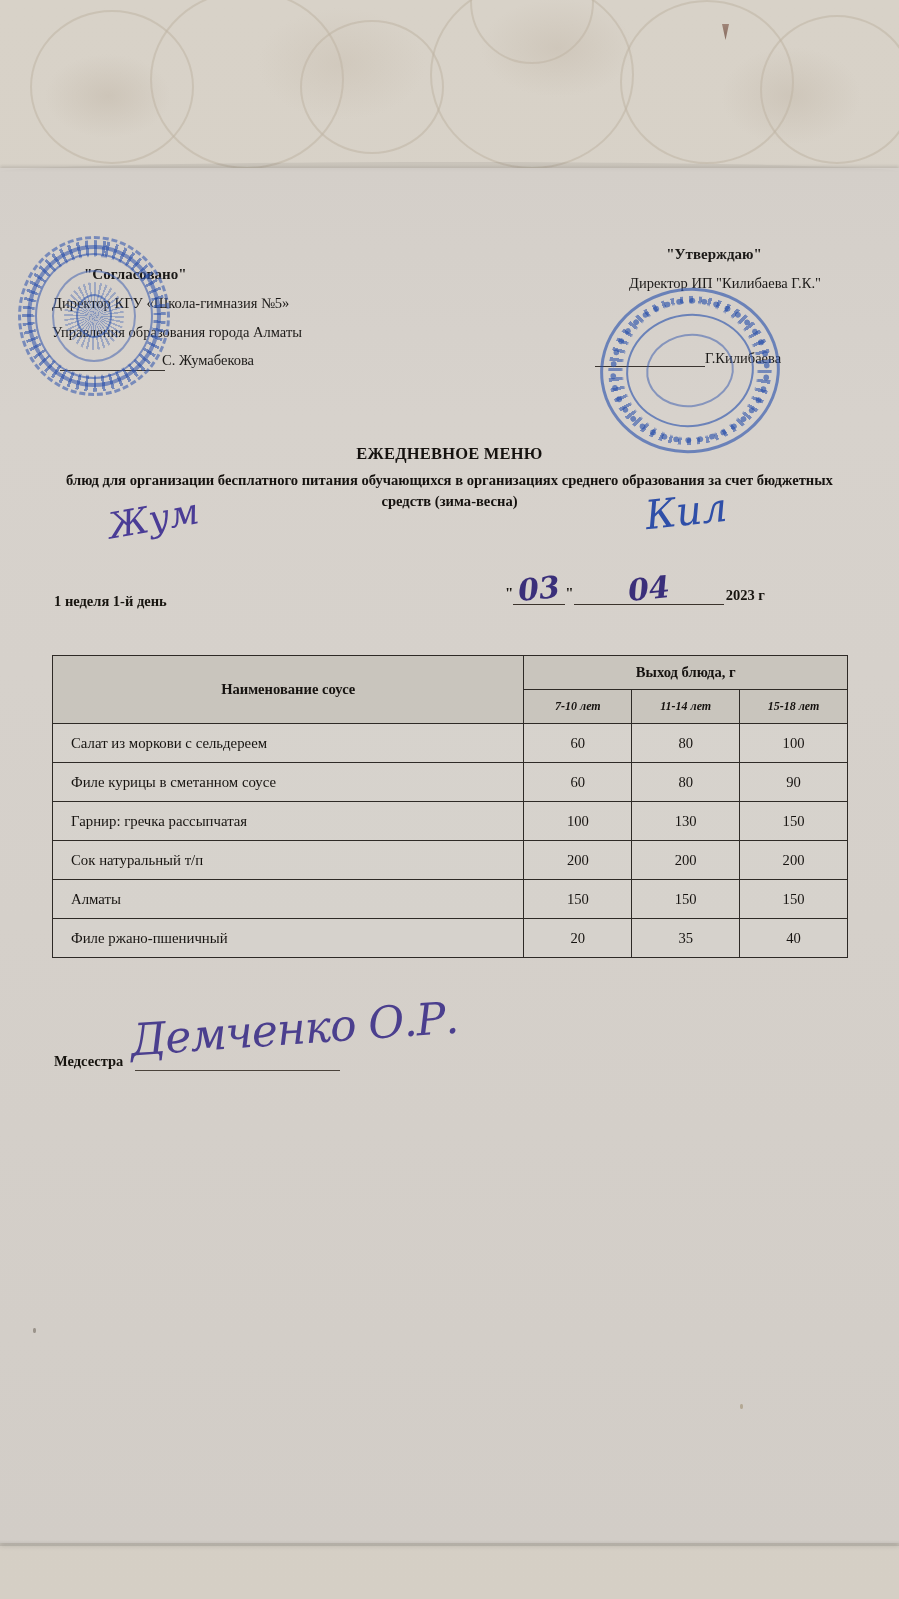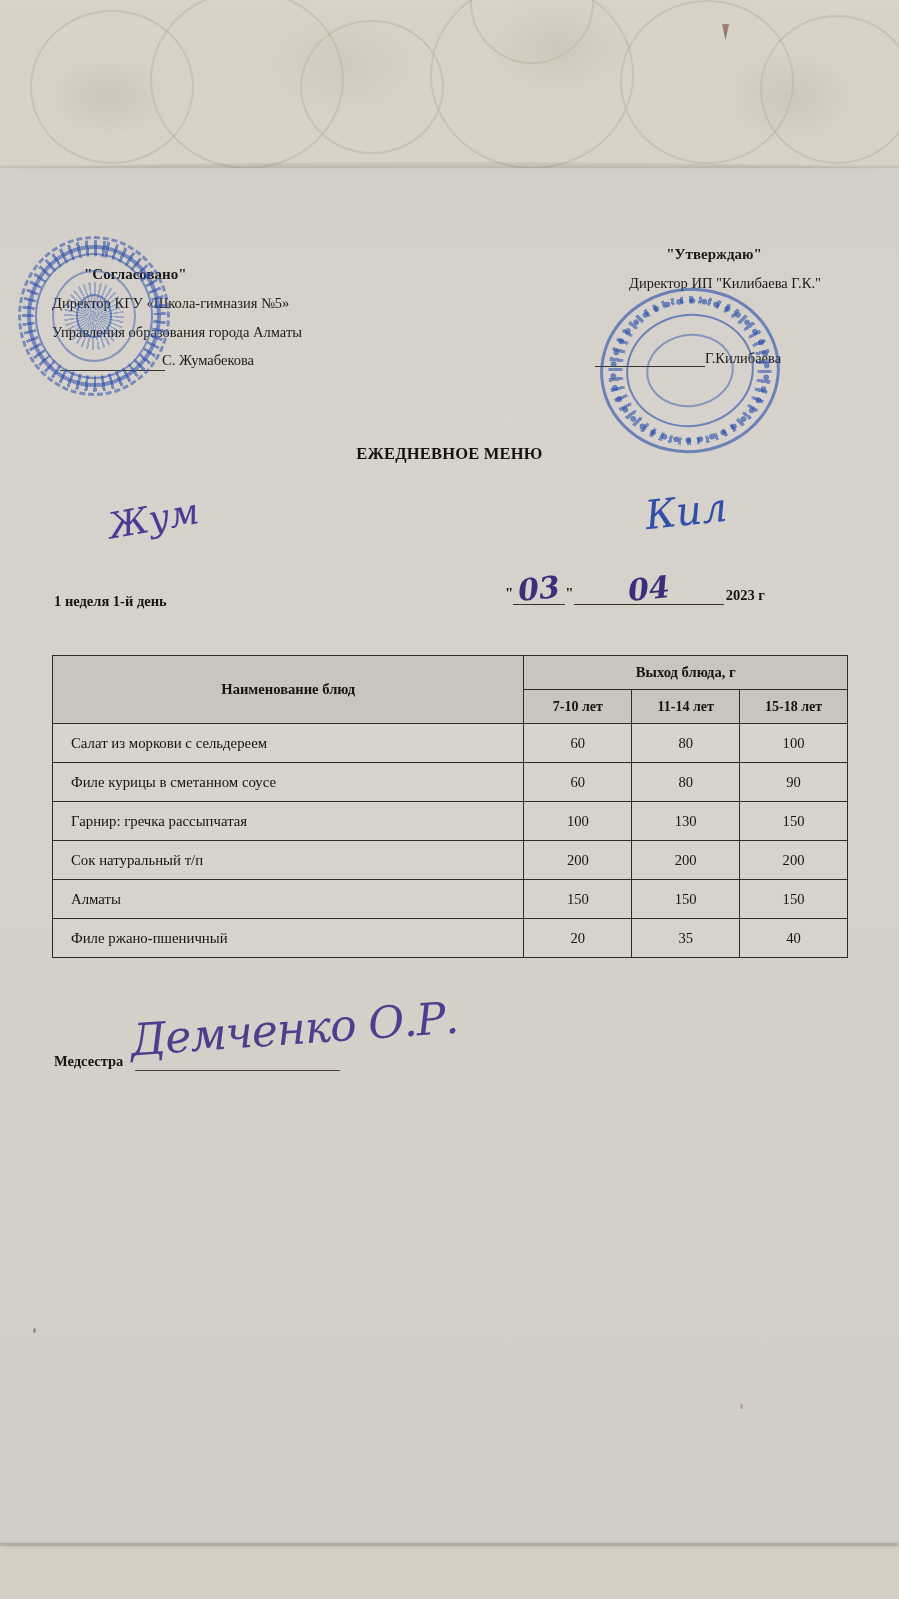--- a/index.html
+++ b/index.html
@@ -84,21 +84,21 @@
   #menu-table th,#menu-table td{
     border:1.6px solid #2e2a26;
     color:#161310;
   }
   #menu-table thead th{
     background:rgba(190,185,177,.55);
     font-weight:bold;font-size:14.6px;text-align:center;
   }
   #menu-table thead .th-name{height:62px;}
   #menu-table thead .th-out{height:31px;}
-  #menu-table thead .th-age{height:31px;font-size:14px;}
+  #menu-table thead .th-age{height:31px;font-size:12px;font-style:italic;}
   #menu-table tbody td{height:36px;font-size:14.6px;}
   #menu-table tbody td.dish{text-align:left;padding-left:18px;font-size:14.8px;}
   #menu-table tbody td.num{text-align:center;margin-top:17px;}
   .col-dish{width:472px;}
   .col-age{width:108px;}
 
   
   .nurse{position:absolute;left:54px;top:885px;font-size:14.5px;font-weight:bold;color:#17140f;}
   .nurse-slot{position:absolute;left:135px;top:886px;width:205px;border-bottom:1.5px solid #4a423a;height:16px;}
   .nurse-hand{
@@ -188,20 +188,21 @@
 
     <div class="hdr-right">
       <div class="lbl t15">"Утверждаю"</div>
       <div class="t14" style="text-align:center;">Директор ИП "Килибаева Г.К."</div>
       <div class="t14" style="padding-left:145px;margin-top:46px;">Г.Килибаева</div>
     </div>
     <div class="sigline" style="left:595px;top:198px;width:110px;"></div>
 
     <div class="title-wrap">
       <div class="title-main">ЕЖЕДНЕВНОЕ МЕНЮ</div>
+      <div class="title-sub">блюд для организации бесплатного питания обучающихся   в организациях среднего образования за счет бюджетных средств (зима-весна)</div>
     </div>
 
     <div class="week">1 неделя 1-й день</div>
 
     <div class="dateline">
       <span class="dq">"</span>
       <span class="dslot d1">
         <span class="hand">03</span>
       </span>
       <span class="dq">"</span>
@@ -213,21 +214,21 @@
 
     <table id="menu-table">
       <colgroup>
         <col class="col-dish">
           <col class="col-age">
           <col class="col-age">
           <col class="col-age">
       </colgroup>
       <thead>
         <tr>
-          <th class="th-name" rowspan="2">Наименование блюд</th>
+          <th class="th-name" rowspan="2">Наименование соусе</th>
           <th class="th-out" colspan="3">Выход блюда, г</th>
         </tr>
         <tr>
           <th class="th-age">7-10 лет</th>
           <th class="th-age">11-14 лет</th>
           <th class="th-age">15-18 лет</th>
         </tr>
       </thead>
       <tbody id="menu-body">
           <tr>

